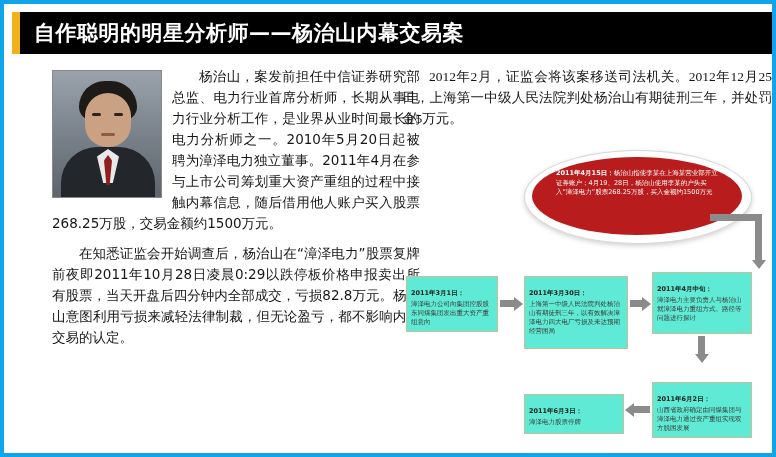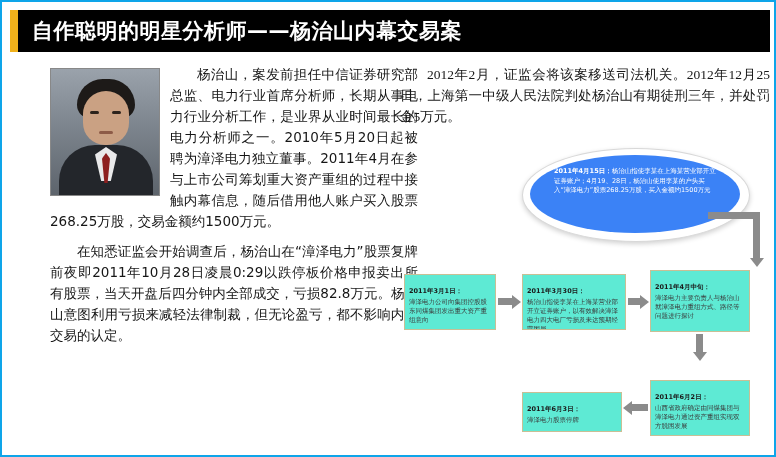--- a/index.html
+++ b/index.html
@@ -13,21 +13,21 @@
     font-family: "DejaVu Sans", "Liberation Sans", sans-serif;
     overflow: hidden;
     position: relative;
   }
   .page {
     position: absolute;
     left: 0; top: 0;
     width: 776px; height: 457px;
     background: #ffffff;
     box-sizing: border-box;
-    border: 2px solid #0ea5e9;
+    border: 4px solid #0ea5e9;
   }
 
   
   .title-bar {
     position: absolute;
     left: 8px;
     top: 8px;
     width: 760px;
     height: 42px;
     background: #000000;
@@ -163,21 +163,21 @@
     font-weight: bold;
     margin-bottom: 2px;
     color: #1a1a1a;
     font-size: 6.5px;
   }
   .node .node-body {
     display: block;
     color: #3a3a3a;
   }
   .n1 { left: 6px;   top: 122px; width: 92px;  height: 56px; }
-  .n2 { left: 124px; top: 122px; width: 104px; height: 56px; }
+  .n2 { left: 124px; top: 122px; width: 104px; height: 73px; }
   .n3 { left: 252px; top: 118px; width: 100px; height: 62px; }
   .n4 { left: 252px; top: 228px; width: 100px; height: 56px; }
   .n5 { left: 124px; top: 240px; width: 100px; height: 40px; }
 
   .arrow {
     position: absolute;
     background: #8b8b8b;
   }
   .arrow-h { height: 7px; }
   .arrow-v { width: 7px; }
@@ -213,21 +213,21 @@
     border: 1px solid #d8d8d8;
     box-shadow: 0 2px 5px rgba(0,0,0,0.18);
   }
   .oval-inner {
     position: absolute;
     left: 132px;
     top: 3px;
     width: 210px;
     height: 78px;
     border-radius: 50%;
-    background: #3b82f6;
+    background: #b91c1c;
     color: #ffffff;
     font-size: 6.5px;
     line-height: 9.5px;
     box-sizing: border-box;
     padding: 12px 24px;
     text-align: left;
     overflow: hidden;
   }
   .oval-inner .o-date { font-weight: bold; display: inline; }
 </style>
@@ -266,21 +266,21 @@
     <div class="oval-inner">
       <span class="o-date">2011年4月15日：</span><span>杨治山指使李某在上海某营业部开立证券账户；4月19、28日，杨治山使用李某的户头买入“漳泽电力”股票268.25万股，买入金额约1500万元</span>
     </div>
 
     <div class="node n1">
       <span class="node-date">2011年3月1日：</span>
       <span class="node-body">漳泽电力公司向集团控股股东同煤集团发出重大资产重组意向</span>
     </div>
     <div class="node n2">
       <span class="node-date">2011年3月30日：</span>
-      <span class="node-body">杨治山指使李某在上海某营业部开立证券账户，以有效解决漳泽电力四大电厂亏损及未达预期经营困局</span>
+      <span class="node-body">上海第一中级人民法院判处杨治山有期徒刑三年，以有效解决漳泽电力四大电厂亏损及未达预期经营困局</span>
     </div>
     <div class="node n3">
       <span class="node-date">2011年4月中旬：</span>
       <span class="node-body">漳泽电力主要负责人与杨治山就漳泽电力重组方式、路径等问题进行探讨</span>
     </div>
     <div class="node n4">
       <span class="node-date">2011年6月2日：</span>
       <span class="node-body">山西省政府确定由同煤集团与漳泽电力通过资产重组实现双方脱困发展</span>
     </div>
     <div class="node n5">

